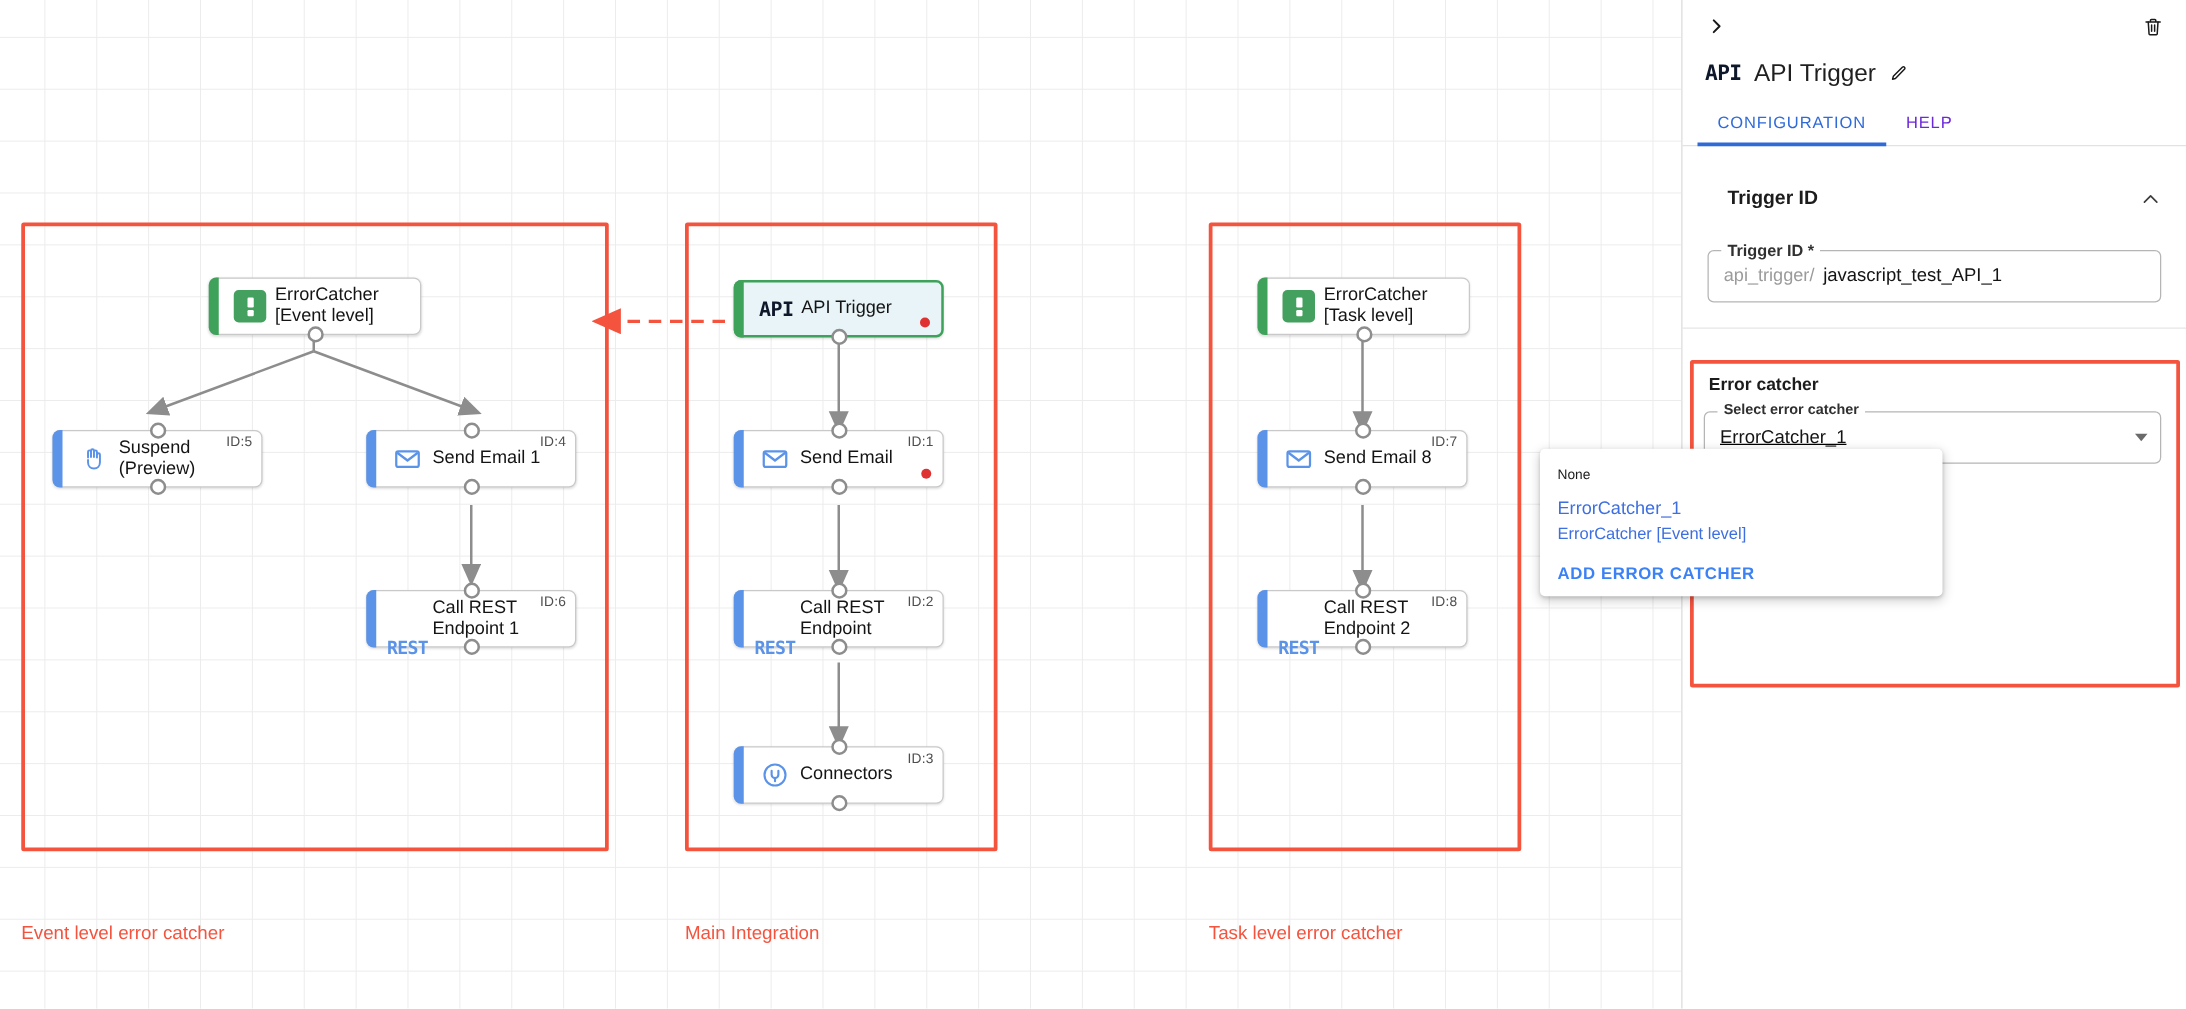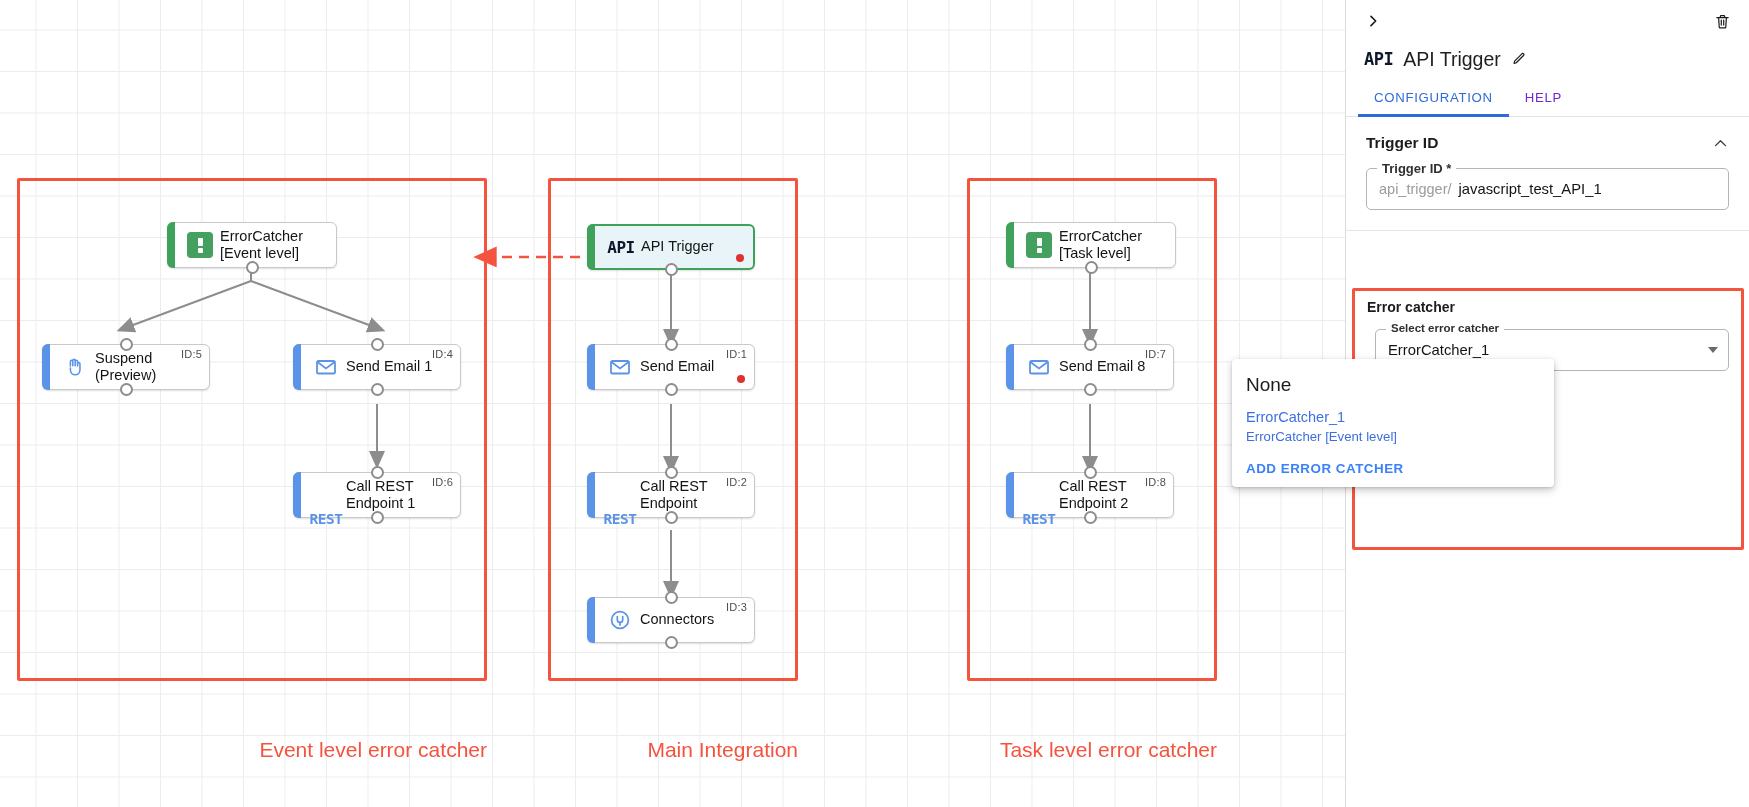--- a/index.html
+++ b/index.html
@@ -29,23 +29,23 @@
   
   .group-frame {
     position: absolute;
     border: 3px solid #f4533e;
     border-radius: 2px;
     background: transparent;
   }
   .group-label {
     position: absolute;
     color: #f4533e;
-    font-size: 21px;
+    font-size: 15px;
     white-space: nowrap;
-    text-align: right;
+    text-align: left;
   }
 
   
   .node {
     position: absolute;
     height: 46px;
     background: #ffffff;
     border: 1px solid #c9c9c9;
     border-radius: 6px;
     box-shadow: 0 1px 2px rgba(0,0,0,.13);
@@ -181,21 +181,21 @@
   .tab.active::after {
     content:""; position:absolute; left:0; right:0; bottom:-1px;
     height: 3px; background:#2f6bd8;
   }
 
   .section-head {
     display:flex; align-items:center; justify-content:space-between;
     padding: 17px 20px 0 20px;
   }
   .section-head h3 {
-    margin: 0;
+    margin: 16px;
     font-size: 15.5px;
     color: #1c1c1c;
     font-weight: 600;
   }
   .chev { cursor:pointer; display:flex; }
 
   .field-wrap { padding: 16px 20px 0 20px; }
   .outlined {
     position: relative;
     border: 1px solid #b5b5b5;
@@ -226,21 +226,21 @@
     width: 392px; height: 262px;
     border: 3px solid #f4533e;
     border-radius: 2px;
   }
   .ec-card-label {
     padding: 8px 12px 0 12px;
     font-size: 14px;
     font-weight: 600;
     color: #1c1c1c;
   }
-  .select-wrap { padding: 14px 12px 0 20px; position: relative; }
+  .select-wrap { padding: 14px 12px 0 8px; position: relative; text-decoration: underline; }
   .select-box {
     position: relative;
     border: 1px solid #b5b5b5;
     border-radius: 5px;
     height: 42px;
     display:flex; align-items:center; justify-content:space-between;
     padding: 0 10px 0 12px;
     background:#fff;
     cursor: pointer;
   }
@@ -270,21 +270,21 @@
   .dd-item {
     padding: 6px 14px;
     cursor: pointer;
   }
   .dd-primary { font-size: 14.5px; line-height:1.35; }
   .dd-secondary { font-size: 13.2px; line-height:1.35; }
   .dd-item.sel .dd-primary, .dd-item.sel .dd-secondary { color:#3d6fe0; }
   .dd-item.sel .dd-primary { font-weight: 400; }
   .dd-item.norm .dd-primary { color:#1c1c1c; font-weight:700; }
   .dd-item.norm .dd-secondary { color:#2c2c2c; }
-  .dd-none { font-size:19px; color:#1c1c1c; }
+  .dd-none { font-size:11px; color:#1c1c1c; }
   .dd-add {
     padding: 10px 14px 2px 14px;
     font-size: 13.4px;
     font-weight: 600;
     letter-spacing: .5px;
     color: #3b82f6;
     cursor: pointer;
   }
 </style>
 </head>

